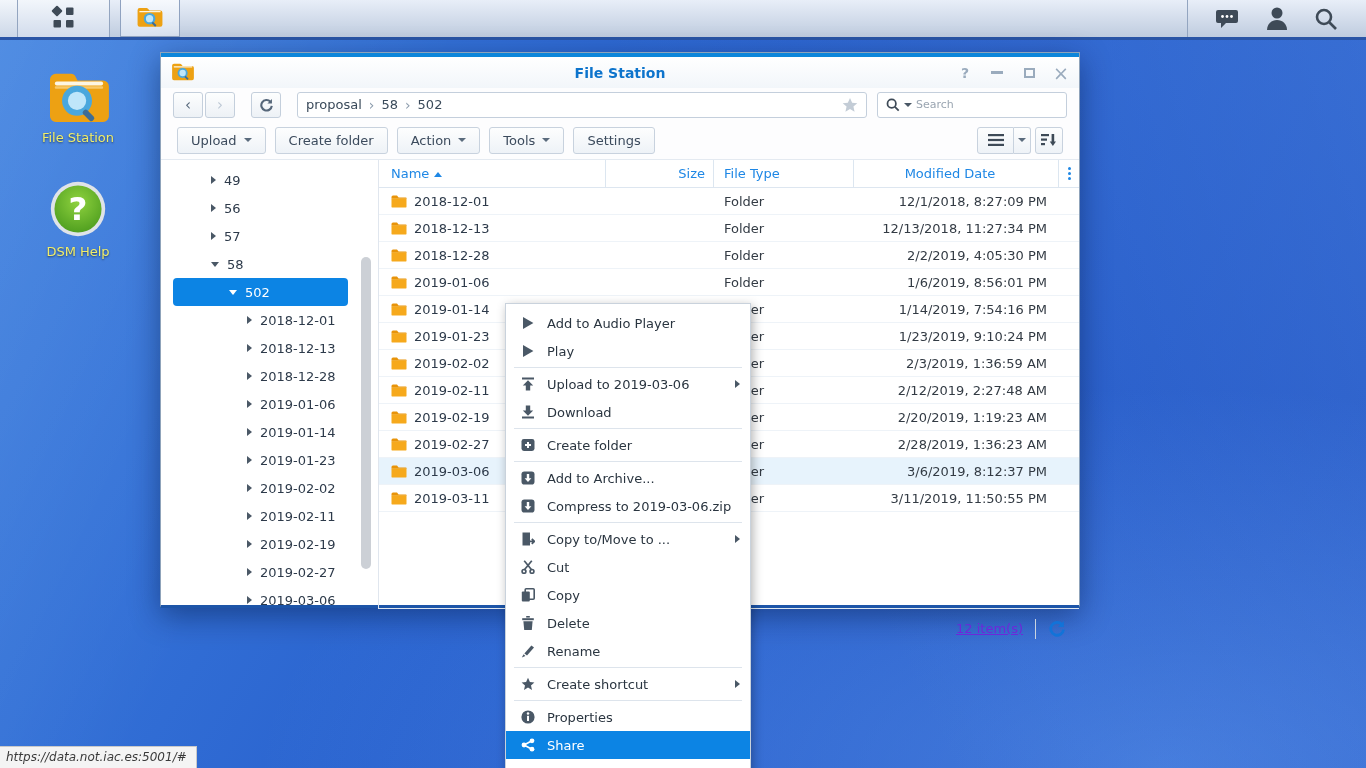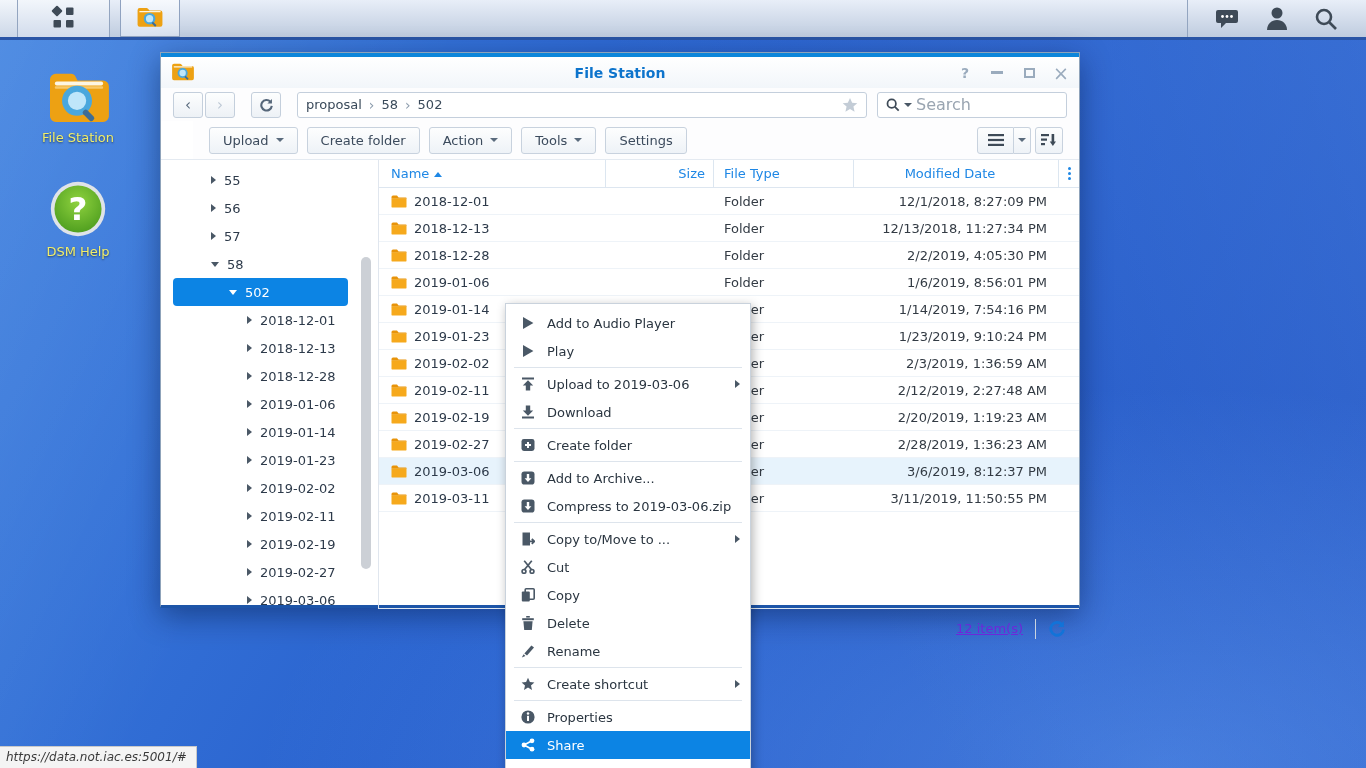--- a/index.html
+++ b/index.html
@@ -56,27 +56,27 @@
     color:#56677a; font-size:15px; cursor:pointer; margin-right:2px; }
   .nav-btn.disabled { color:#bcc7d4; }
   .nav-btn.refresh { margin-left:14px; }
   .breadcrumb-box { flex:1; height:26px; margin-left:14px; border:1px solid #c4cfdc; border-radius:3px;
     background:#fff; display:flex; align-items:center; padding:0 8px; color:#3a4a5a; }
   .bc-seg { cursor:pointer; }
   .bc-sep { color:#8b9bac; margin:0 7px; font-size:14px; }
   .bc-star { margin-left:auto; display:flex; align-items:center; cursor:pointer; }
   .search-box { width:190px; height:26px; margin-left:10px; border:1px solid #c4cfdc; border-radius:3px;
     background:#fff; display:flex; align-items:center; padding:0 8px; gap:4px; }
-  .search-box input { border:none; outline:none; width:110px; font-size:16px; color:#c2410c;
+  .search-box input { border:none; outline:none; width:110px; font-size:11px; color:#c2410c;
     font-family:inherit; }
   .search-box input::placeholder { color:#9aa5b1; }
   .search-caret { width:0; height:0; border-left:4px solid transparent; border-right:4px solid transparent;
     border-top:4px solid #4a5866; margin-top:1px; }
 
-  .btnbar { height:38px; display:flex; align-items:center; padding:0 16px; background:#fdfdfe;margin-left:32px; }
+  .btnbar { height:38px; display:flex; align-items:center; padding:0 16px; background:#fdfdfe; }
   .tool-btn { height:27px; border:1px solid #c8d2de; border-radius:3px; margin-right:9px;
     background:linear-gradient(#fdfefe,#eef2f7); color:#3c4b5d; font-size:13px;
     font-family:inherit; padding:0 13px; display:flex; align-items:center; gap:7px; cursor:pointer; }
   .dd-caret { width:0; height:0; border-left:4px solid transparent; border-right:4px solid transparent;
     border-top:4px solid #5a6b7d; }
   .view-group { margin-left:auto; display:flex; }
   .view-btn { height:27px; border:1px solid #c8d2de; background:linear-gradient(#fdfefe,#eef2f7);
     display:flex; align-items:center; justify-content:center; cursor:pointer; }
   .view-main { width:37px; border-radius:3px 0 0 3px; }
   .view-caret { width:17px; border-left:none; border-radius:0 3px 3px 0; }
@@ -322,21 +322,21 @@
           </svg>
         </span>
       </span>
     </div>
 
     <div class="content">
       <div class="tree">
         <div class="tree-scrollbar"></div>
       <div class="tree-item" style="padding-left: 38px;">
             <span class="caret collapsed"></span>
-            <span>55</span>
+            <span>49</span>
           </div>
           <div class="tree-item" style="padding-left: 38px;">
             <span class="caret collapsed"></span>
             <span>56</span>
           </div>
           <div class="tree-item" style="padding-left: 38px;">
             <span class="caret collapsed"></span>
             <span>57</span>
           </div>
           <div class="tree-item" style="padding-left: 38px;">

